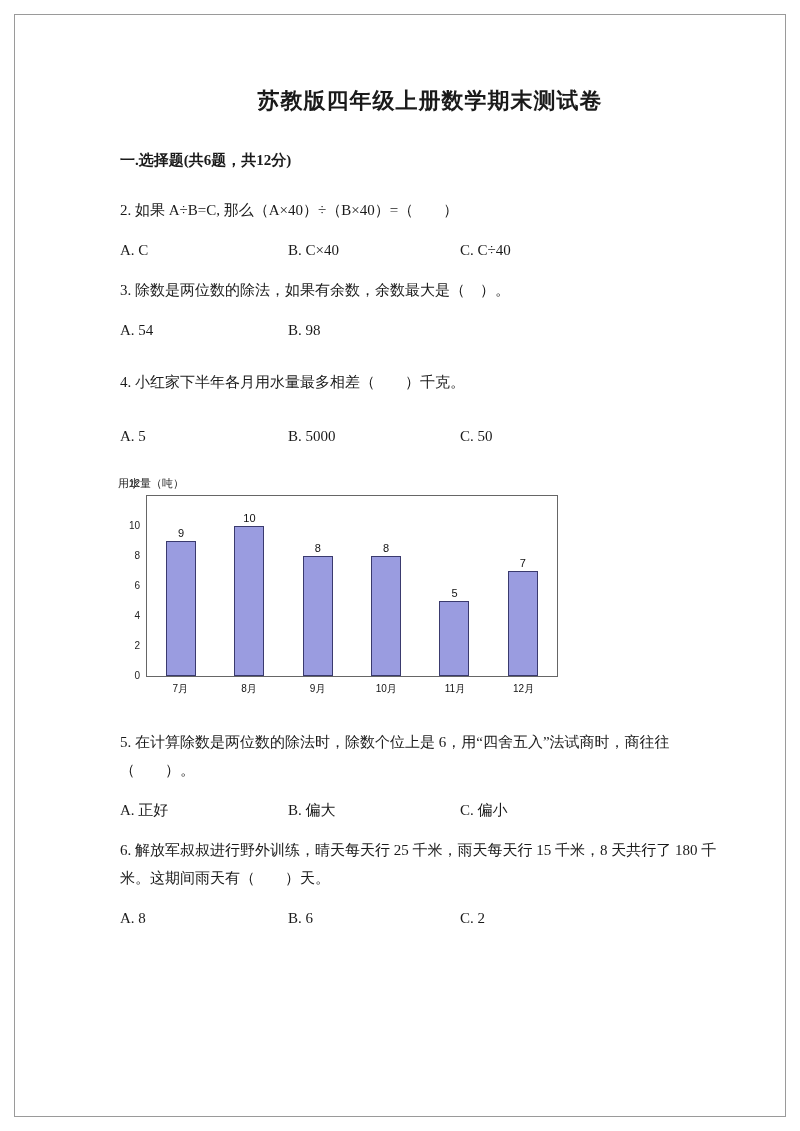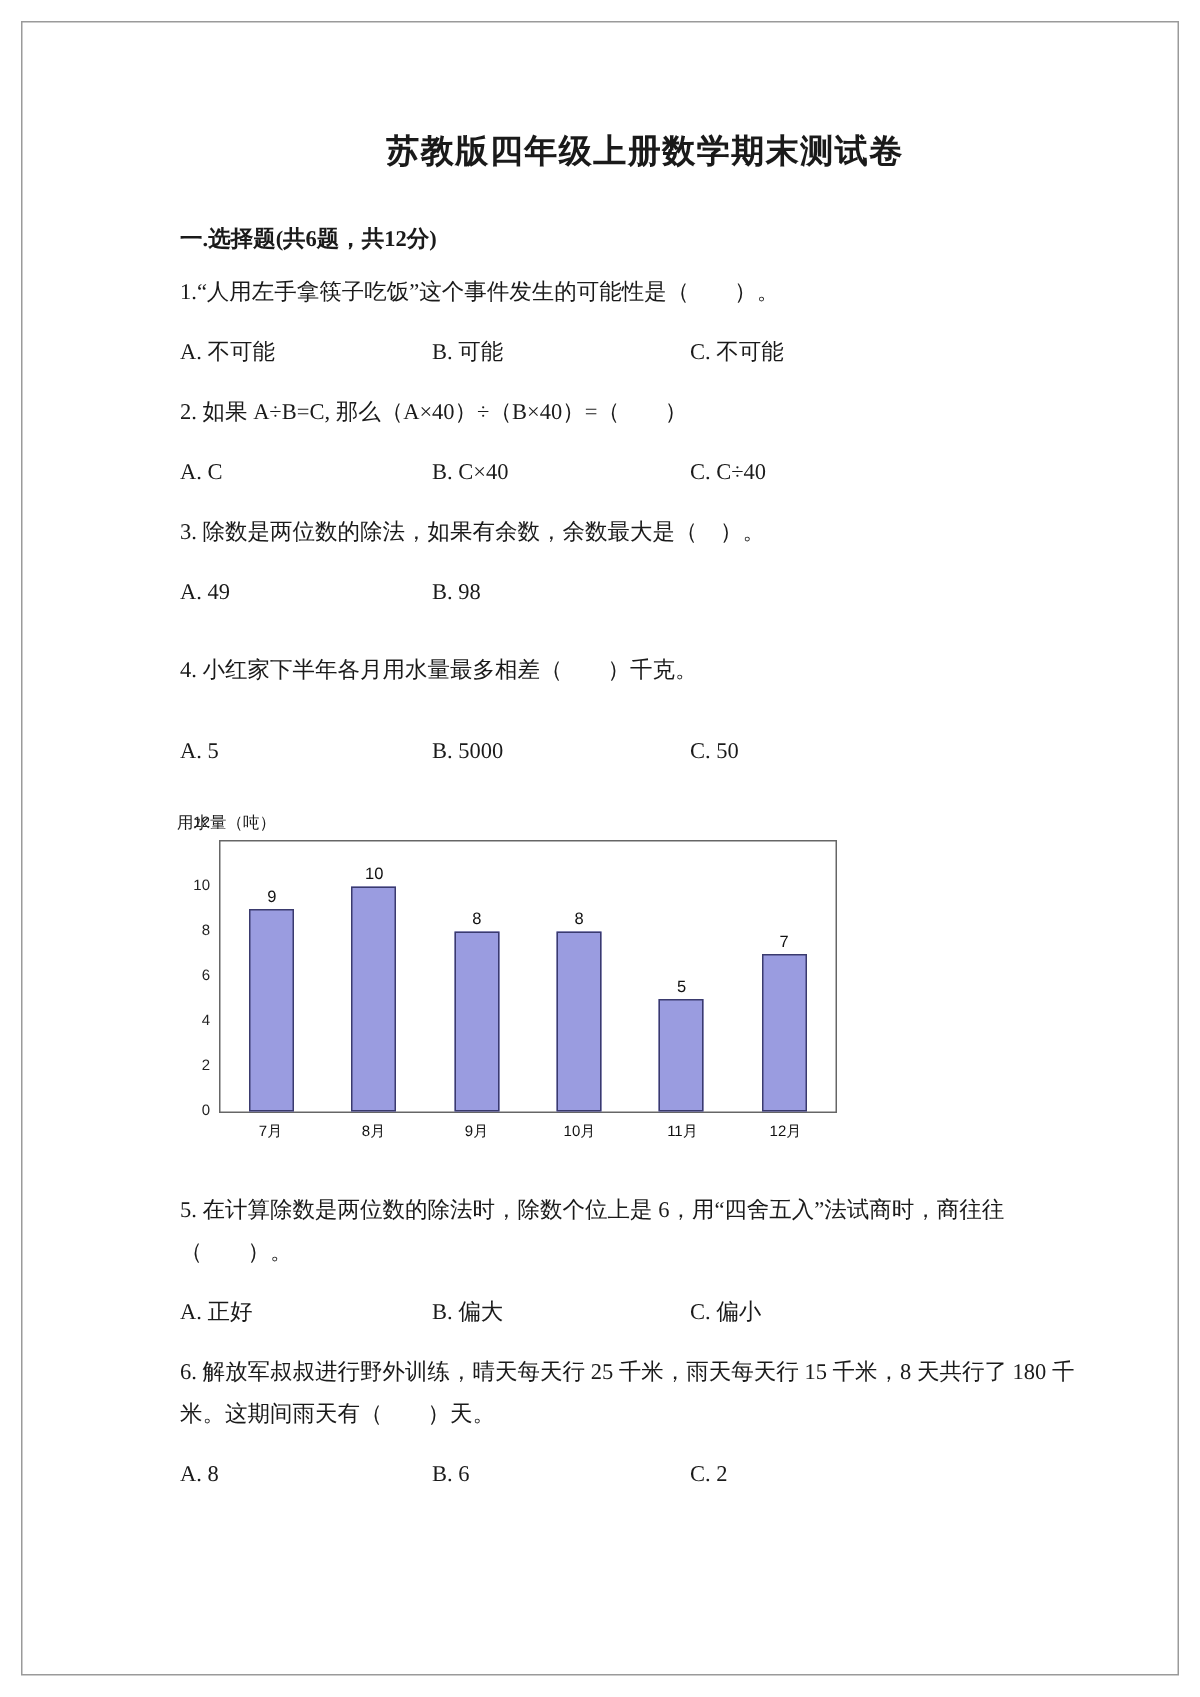--- a/index.html
+++ b/index.html
@@ -21,21 +21,21 @@
     box-sizing: border-box;
     padding: 86px 60px 0 120px;
   }
   .title {
     margin: 0 0 30px 0;
     font-size: 22px; font-weight: bold;
     text-align: center; letter-spacing: 1px;
   }
   .section {
     font-weight: bold; font-size: 15px;
-    margin-bottom: 7px; line-height: 28px;
+    margin-bottom: 22px; line-height: 28px;
   }
   .q-text { font-size: 15px; line-height: 28px; margin-bottom: 12px; }
   .q-options {
     display: grid; grid-template-columns: 168px 172px auto;
     font-size: 15px; line-height: 28px; margin-bottom: 12px;
   }
   .question.q4 .q-text { margin-bottom: 26px; margin-top: 24px; }
 
   
   .chart { margin: 26px 0 32px -4px; width: 446px; }
@@ -80,42 +80,34 @@
 </head>
 <body>
 
 <div class="frame"></div>
 
 <div class="content">
   <h1 class="title">苏教版四年级上册数学期末测试卷</h1>
   <div class="section">一.选择题(共6题，共12分)</div>
 
   <div id="questions-a">
-  <div class="question">
-    <div class="q-text">1.“人用左手拿筷子吃饭”这个事件发生的可能性是（　　）。</div>
-    <div class="q-options">
-      <span class="opt">A. 不可能</span>
-      <span class="opt">B. 可能</span>
-      <span class="opt">C. 不可能</span>
-    </div>
-  </div>
 
   <div class="question">
     <div class="q-text">2. 如果 A÷B=C, 那么（A×40）÷（B×40）=（　　）</div>
     <div class="q-options">
       <span class="opt">A. C</span>
       <span class="opt">B. C×40</span>
       <span class="opt">C. C÷40</span>
     </div>
   </div>
 
   <div class="question">
     <div class="q-text">3. 除数是两位数的除法，如果有余数，余数最大是（　）。</div>
     <div class="q-options">
-      <span class="opt">A. 49</span>
+      <span class="opt">A. 54</span>
       <span class="opt">B. 98</span>
     </div>
   </div>
 
   <div class="question q4">
     <div class="q-text">4. 小红家下半年各月用水量最多相差（　　）千克。</div>
     <div class="q-options">
       <span class="opt">A. 5</span>
       <span class="opt">B. 5000</span>
       <span class="opt">C. 50</span>

